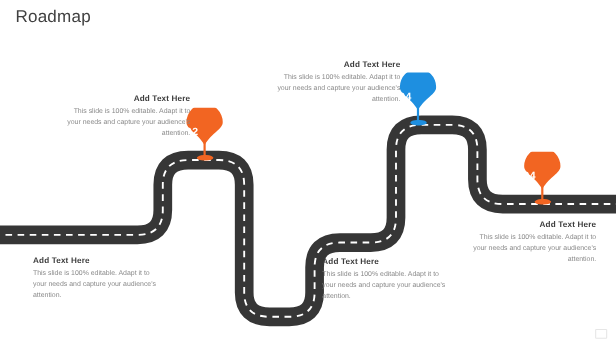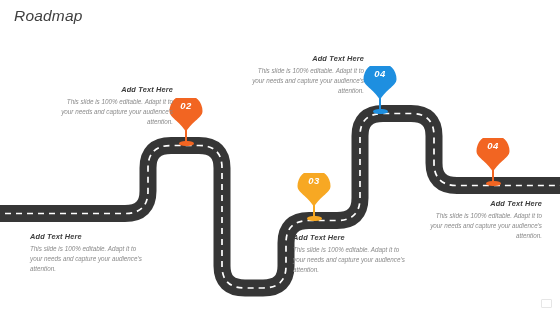--- a/index.html
+++ b/index.html
@@ -13,21 +13,20 @@
     overflow: hidden;
     font-family: "Liberation Sans", sans-serif;
     position: relative;
   }
   #slide {
     position: absolute;
     left: 0; top: 0;
     width: 560px;
     height: 315px;
     background: #ffffff;
-    font-style: italic;
   }
   #page-title {
     position: absolute;
     left: 14px;
     top: 7px;
     font-size: 15.5px;
     font-weight: 400;
     color: #404040;
     letter-spacing: 0.2px;
     white-space: nowrap;
@@ -45,23 +44,22 @@
   }
   .pin .bulb {
     position: absolute;
     left: 0; top: 0;
     width: 34px;
     height: 34px;
   }
   .pin .num {
     position: absolute;
     left: 0;
-    top: 2px;
+    top: 17px;
     width: 34px;
-    text-align: center;
     font-size: 9.5px;
     font-weight: 700;
     color: #ffffff;
     letter-spacing: 0.4px;
     pointer-events: none;
   }
   .pin .stem {
     position: absolute;
     left: 16px;
     top: 30px;
@@ -163,28 +161,20 @@
 
   <div class="pin" style="left:169px; top:98px;">
     <svg class="bulb" viewBox="0 0 34 34">
       <path d="M17 34 C 10 22 0.5 20 0.5 13 A 16.5 16.5 0 1 1 33.5 13 C 33.5 20 24 22 17 34 Z" fill="#F26522"></path>
     </svg>
     <div class="num">02</div>
     <div class="stem" style="background: rgb(242, 101, 34);"></div>
     <div class="foot" style="background: rgb(242, 101, 34);"></div>
   </div>
 
-  <div class="pin" style="left:297px; top:173px;">
-    <svg class="bulb" viewBox="0 0 34 34">
-      <path d="M17 34 C 10 22 0.5 20 0.5 13 A 16.5 16.5 0 1 1 33.5 13 C 33.5 20 24 22 17 34 Z" fill="#F7A823"></path>
-    </svg>
-    <div class="num">03</div>
-    <div class="stem" style="background: rgb(247, 168, 35);"></div>
-    <div class="foot" style="background: rgb(247, 168, 35);"></div>
-  </div>
 
   <div class="pin" style="left:363px; top:66px;">
     <svg class="bulb" viewBox="0 0 34 34">
       <path d="M17 34 C 10 22 0.5 20 0.5 13 A 16.5 16.5 0 1 1 33.5 13 C 33.5 20 24 22 17 34 Z" fill="#1E8FE0"></path>
     </svg>
     <div class="num">04</div>
     <div class="stem" style="background: rgb(30, 143, 224);"></div>
     <div class="foot" style="background: rgb(30, 143, 224);"></div>
   </div>
 

